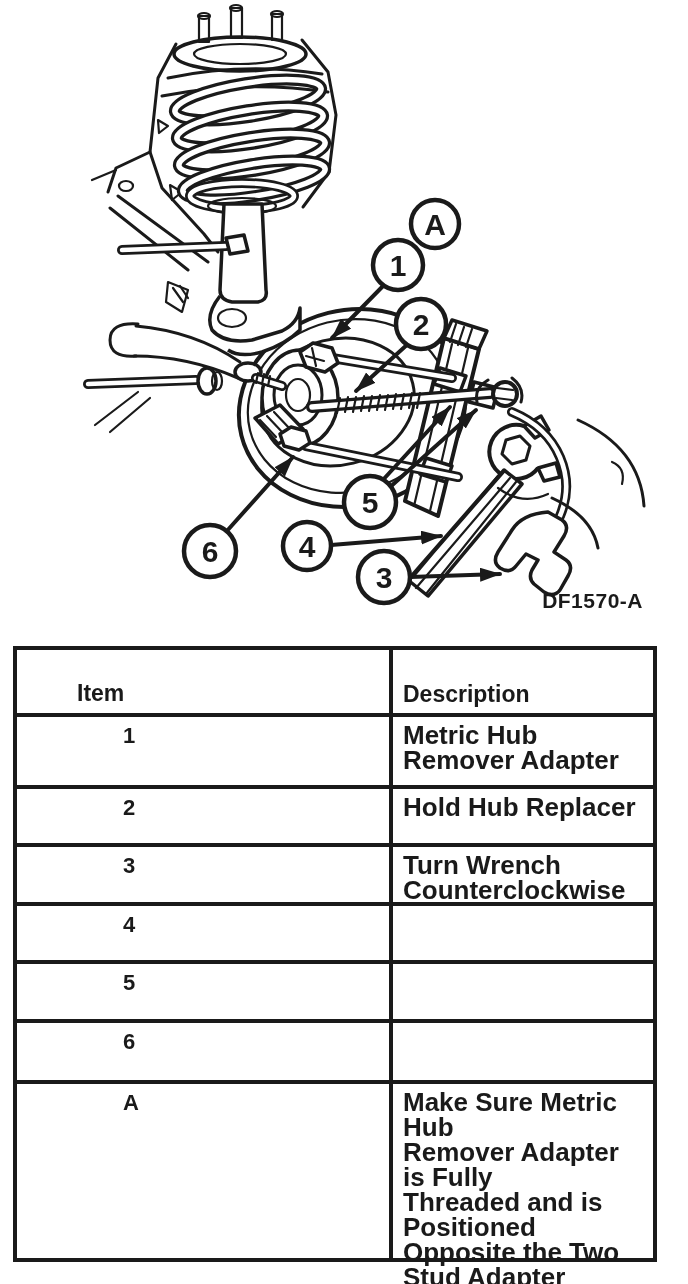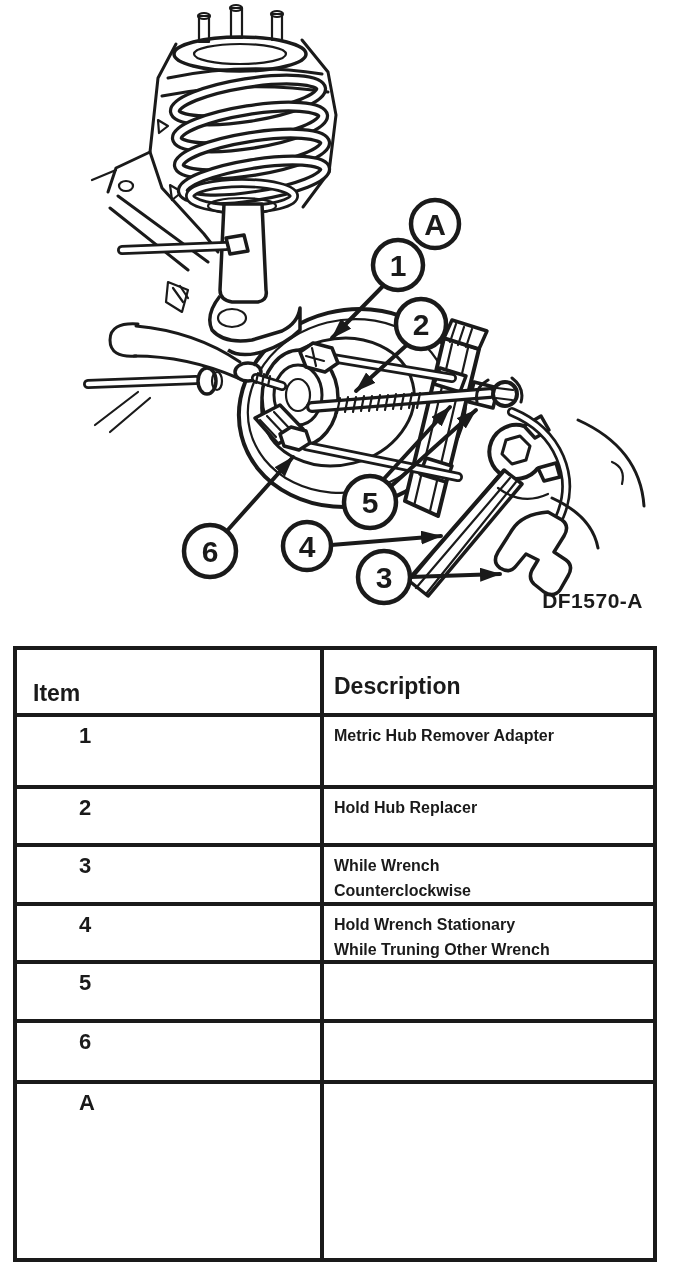--- a/index.html
+++ b/index.html
@@ -21,27 +21,27 @@
   .callout-circle{fill:#fff;stroke:var(--ink);stroke-width:4.5}
   .callout-text{font:bold 30px "Liberation Sans",sans-serif;fill:var(--ink);text-anchor:middle}
   .fig-code{font:bold 21px "Liberation Sans",sans-serif;fill:var(--ink);letter-spacing:.5px;text-anchor:end}
 
   
   .man-table{position:absolute;left:13px;top:646px;width:644px;border:4px solid var(--ink);
              box-sizing:border-box;background:#fff;}
   .trow{display:flex;box-sizing:border-box;}
   .trow + .trow{border-top:4px solid var(--ink);}
   .cell{box-sizing:border-box;}
-  .cell.item{width:307px;border-right:4px solid var(--ink);font-weight:bold;font-size:22px;
-             padding:6px 0 0 62px;}
-  .cell.desc{flex:1;font-weight:bold;font-size:16px;line-height:25px;padding:6px 8px 0 10px;
+  .cell.item{width:332px;border-right:4px solid var(--ink);font-weight:bold;font-size:22px;
+             padding:6px 0 0 62px;margin-left:44px;}
+  .cell.desc{flex:1;font-weight:bold;font-size:26px;line-height:25px;padding:6px 8px 0 10px;
              white-space:pre-line;}
   .trow.header .cell{display:flex;align-items:flex-end;font-weight:bold;font-size:23px;}
   .trow.header .cell.item{padding:0 0 6px 16px;}
-  .trow.header .cell.desc{padding:0 0 14px 10px;}
+  .trow.header .cell.desc{padding:0 0 6px 10px;}
 </style>
 </head>
 <body>
 
 <div class="page">
 
   <svg class="figure" width="688" height="640" viewBox="0 0 688 640" xmlns="http://www.w3.org/2000/svg">
     <defs>
       <marker id="ah" markerUnits="userSpaceOnUse" markerWidth="22" markerHeight="16" refX="20" refY="7" orient="auto">
         <path d="M0,0 L21,7 L0,14 Z" fill="#1a1a1a"></path>
@@ -242,32 +242,35 @@
     <div class="trow" style="height:72px">
       <div class="cell item">1</div>
       <div class="cell desc">Metric Hub Remover Adapter</div>
     </div>
     <div class="trow" style="height:58px">
       <div class="cell item">2</div>
       <div class="cell desc">Hold Hub Replacer</div>
     </div>
     <div class="trow" style="height:59px">
       <div class="cell item">3</div>
-      <div class="cell desc">While Wrench
+      <div class="cell desc">Turn Wrench
 Counterclockwise</div>
     </div>
     <div class="trow" style="height:58px">
       <div class="cell item">4</div>
-      <div class="cell desc">Hold Wrench Stationary
-While Truning Other Wrench</div>
     </div>
     <div class="trow" style="height:59px">
       <div class="cell item">5</div>
     </div>
     <div class="trow" style="height:61px">
       <div class="cell item">6</div>
     </div>
     <div class="trow" style="height:178px">
       <div class="cell item">A</div>
+      <div class="cell desc">Make Sure Metric Hub
+Remover Adapter is Fully
+Threaded  and is
+Positioned Opposite the Two
+Stud Adapter</div>
     </div>
   </div>
 
 </div>
 
 </body></html>

